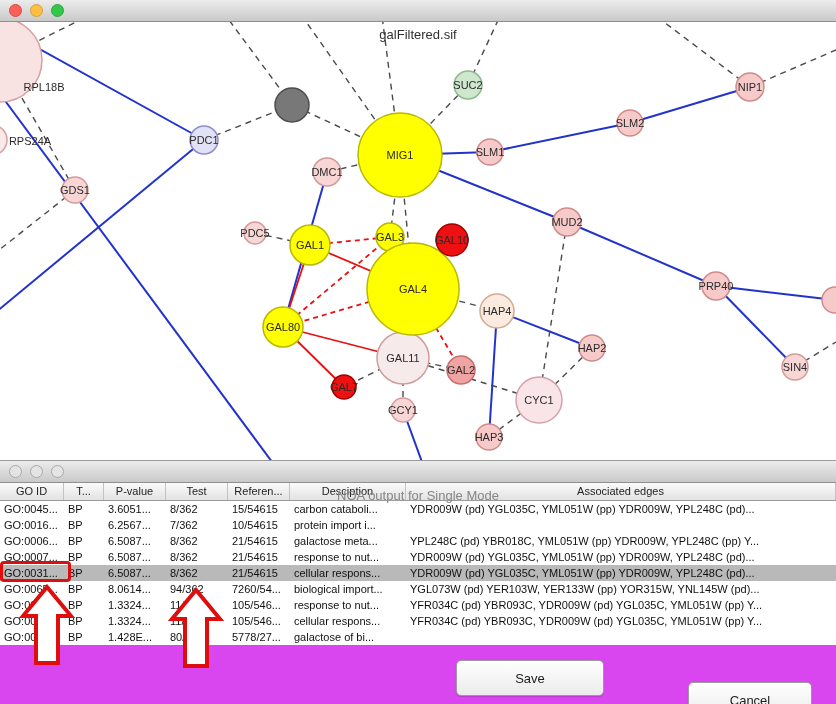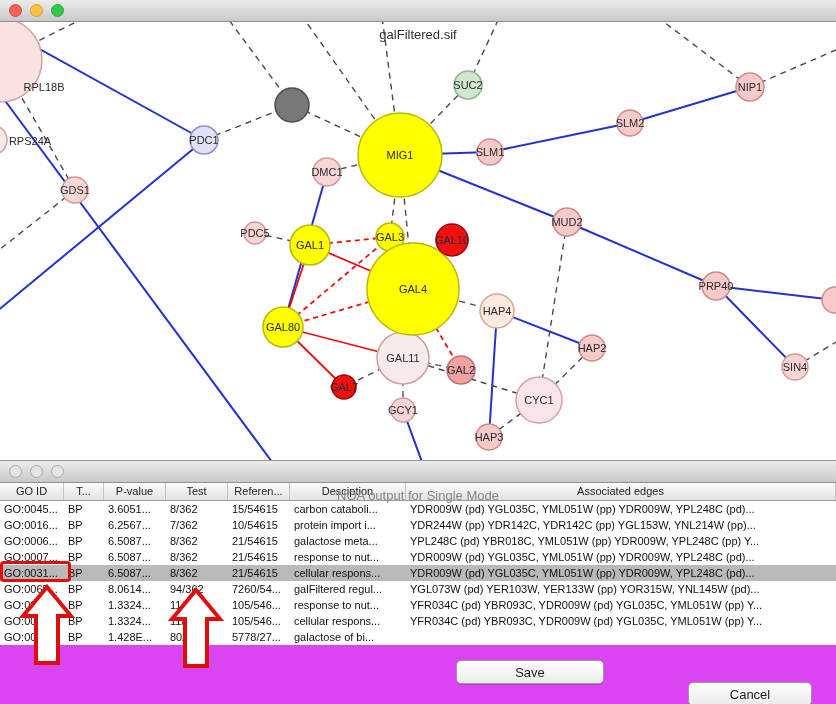--- a/index.html
+++ b/index.html
@@ -37,21 +37,21 @@
   .table-head{display:flex;height:18px;background:linear-gradient(#fbfbfb,#e2e2e2);
               border-bottom:1px solid #9b9b9b;box-sizing:border-box;}
   .th{font-size:11px;color:#222;text-align:center;line-height:17px;
       border-right:1px solid #c2c2c2;box-sizing:border-box;overflow:hidden;white-space:nowrap;flex:none;}
   .tbody{background:#fff;height:144px;overflow:hidden;}
   .tr{display:flex;height:16px;background:#fff;}
   .tr.selected{background:#b9b9b9;}
   .td{font-size:11px;color:#111;line-height:16px;padding-left:4px;box-sizing:border-box;
       overflow:hidden;white-space:nowrap;flex:none;}
 
-  .btn{position:absolute;height:24px;border:1px solid #9b9b9b;border-radius:5px;
+  .btn{position:absolute;height:36px;border:1px solid #9b9b9b;border-radius:5px;
        background:linear-gradient(#ffffff,#ebebeb);font-size:13px;color:#1c1c1c;
        font-family:"Liberation Sans", sans-serif;box-shadow:0 1px 1px rgba(0,0,0,.15);}
   #save-btn{left:456px;top:199px;width:148px;}
   #cancel-btn{left:688px;top:199px;width:124px;margin-top:22px;}
 
   
   #anno-rect{position:absolute;left:0px;top:561px;width:71px;height:21px;
              border:3px solid #e00d0d;border-radius:4px;z-index:40;box-sizing:border-box;}
   .anno-arrow{position:absolute;z-index:41;}
   .anno-arrow polygon{fill:#ffffff;stroke:#e00d0d;stroke-width:4;stroke-linejoin:miter;}
@@ -211,21 +211,20 @@
           <div class="td" style="width: 116px;">carbon cataboli...</div>
           <div class="td" style="width: 430px;">YDR009W (pd) YGL035C, YML051W (pp) YDR009W, YPL248C (pd)...</div>
         </div>
         <div class="tr">
           <div class="td" style="width: 64px;">GO:0016...</div>
           <div class="td" style="width: 40px;">BP</div>
           <div class="td" style="width: 62px;">6.2567...</div>
           <div class="td" style="width: 62px;">7/362</div>
           <div class="td" style="width: 62px;">10/54615</div>
           <div class="td" style="width: 116px;">protein import i...</div>
-          <div class="td" style="width: 430px;">YDR244W (pp) YDR142C, YDR142C (pp) YGL153W, YNL214W (pp)...</div>
         </div>
         <div class="tr">
           <div class="td" style="width: 64px;">GO:0006...</div>
           <div class="td" style="width: 40px;">BP</div>
           <div class="td" style="width: 62px;">6.5087...</div>
           <div class="td" style="width: 62px;">8/362</div>
           <div class="td" style="width: 62px;">21/54615</div>
           <div class="td" style="width: 116px;">galactose meta...</div>
           <div class="td" style="width: 430px;">YPL248C (pd) YBR018C, YML051W (pp) YDR009W, YPL248C (pp) Y...</div>
         </div>
@@ -246,21 +245,21 @@
           <div class="td" style="width: 62px;">21/54615</div>
           <div class="td" style="width: 116px;">cellular respons...</div>
           <div class="td" style="width: 430px;">YDR009W (pd) YGL035C, YML051W (pp) YDR009W, YPL248C (pd)...</div>
         </div>
         <div class="tr">
           <div class="td" style="width: 64px;">GO:0065...</div>
           <div class="td" style="width: 40px;">BP</div>
           <div class="td" style="width: 62px;">8.0614...</div>
           <div class="td" style="width: 62px;">94/362</div>
           <div class="td" style="width: 62px;">7260/54...</div>
-          <div class="td" style="width: 116px;">galFiltered regul...</div>
+          <div class="td" style="width: 116px;">biological import...</div>
           <div class="td" style="width: 430px;">YGL073W (pd) YER103W, YER133W (pp) YOR315W, YNL145W (pd)...</div>
         </div>
         <div class="tr">
           <div class="td" style="width: 64px;">GO:0051...</div>
           <div class="td" style="width: 40px;">BP</div>
           <div class="td" style="width: 62px;">1.3324...</div>
           <div class="td" style="width: 62px;">11/362</div>
           <div class="td" style="width: 62px;">105/546...</div>
           <div class="td" style="width: 116px;">response to nut...</div>
           <div class="td" style="width: 430px;">YFR034C (pd) YBR093C, YDR009W (pd) YGL035C, YML051W (pp) Y...</div>

